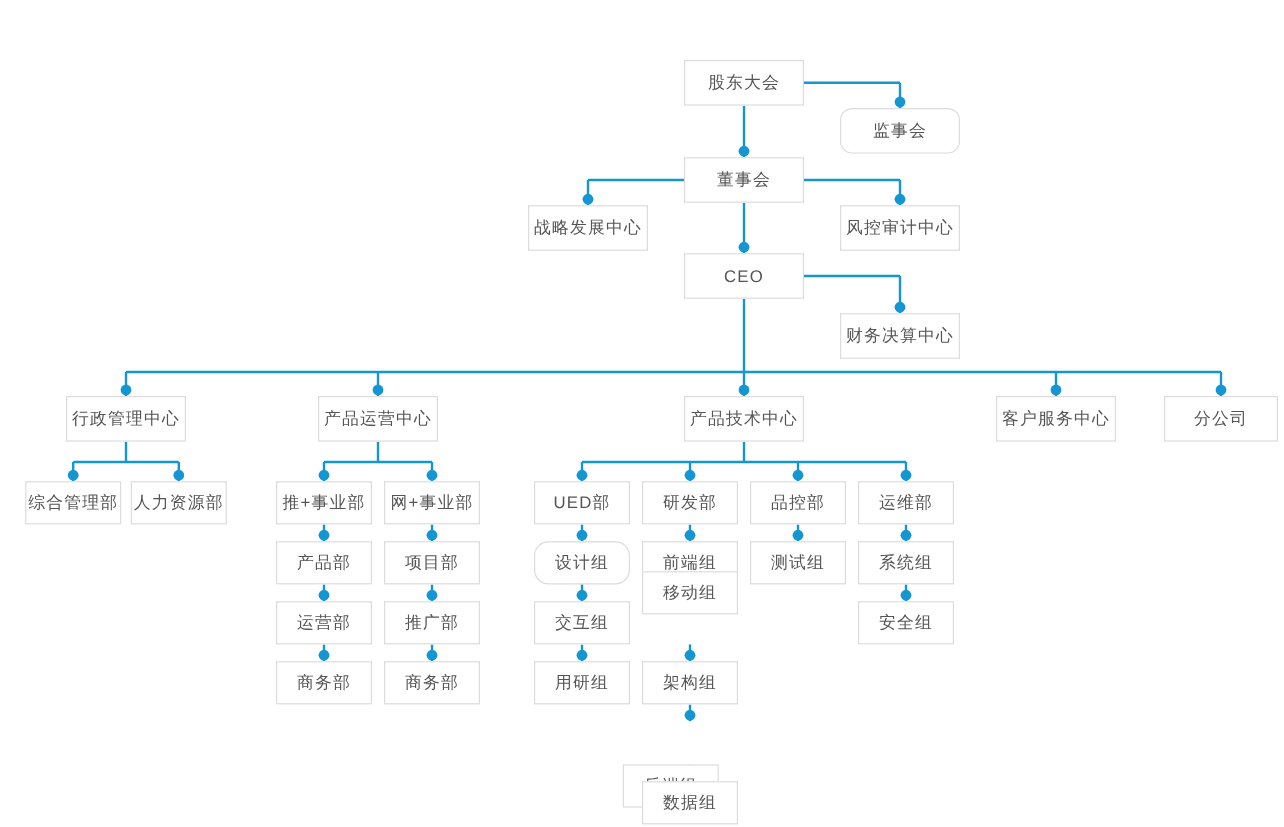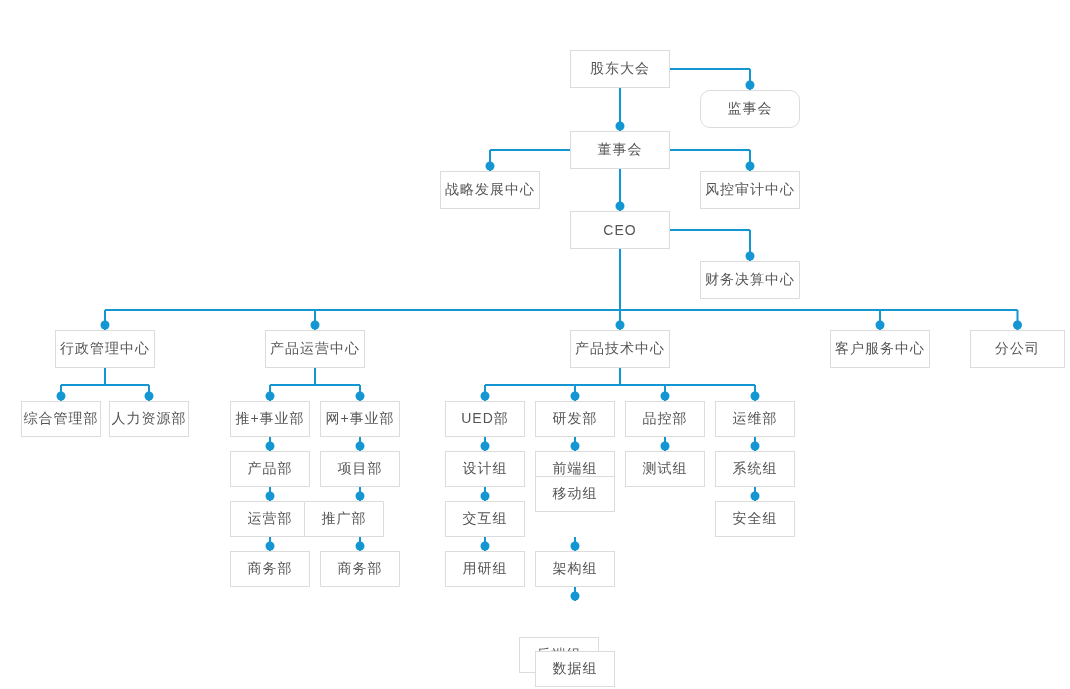--- a/index.html
+++ b/index.html
@@ -174,42 +174,42 @@
     </div>
     <div class="node" style="left: 230px; top: 451px; width: 80px; height: 36px;">
       <span>产品部</span>
     </div>
     <div class="node" style="left: 320px; top: 451px; width: 80px; height: 36px;">
       <span>项目部</span>
     </div>
     <div class="node" style="left: 230px; top: 501px; width: 80px; height: 36px;">
       <span>运营部</span>
     </div>
-    <div class="node" style="left: 304px; top: 501px; width: 80px; height: 36px;">
+    <div class="node" style="left: 320px; top: 501px; width: 80px; height: 36px;">
       <span>推广部</span>
     </div>
     <div class="node" style="left: 230px; top: 551px; width: 80px; height: 36px;">
       <span>商务部</span>
     </div>
     <div class="node" style="left: 320px; top: 551px; width: 80px; height: 36px;">
       <span>商务部</span>
     </div>
     <div class="node" style="left: 445px; top: 401px; width: 80px; height: 36px;">
       <span>UED部</span>
     </div>
     <div class="node" style="left: 535px; top: 401px; width: 80px; height: 36px;">
       <span>研发部</span>
     </div>
     <div class="node" style="left: 625px; top: 401px; width: 80px; height: 36px;">
       <span>品控部</span>
     </div>
     <div class="node" style="left: 715px; top: 401px; width: 80px; height: 36px;">
       <span>运维部</span>
     </div>
-    <div class="node" style="left: 445px; top: 451px; width: 80px; height: 36px;">
+    <div class="node" style="left: 445px; top: 451px; width: 80px; height: 36px; border-radius: 12px;">
       <span>设计组</span>
     </div>
     <div class="node" style="left: 535px; top: 451px; width: 80px; height: 36px;">
       <span>前端组</span>
     </div>
     <div class="node" style="left: 625px; top: 451px; width: 80px; height: 36px;">
       <span>测试组</span>
     </div>
     <div class="node" style="left: 715px; top: 451px; width: 80px; height: 36px;">
       <span>系统组</span>

